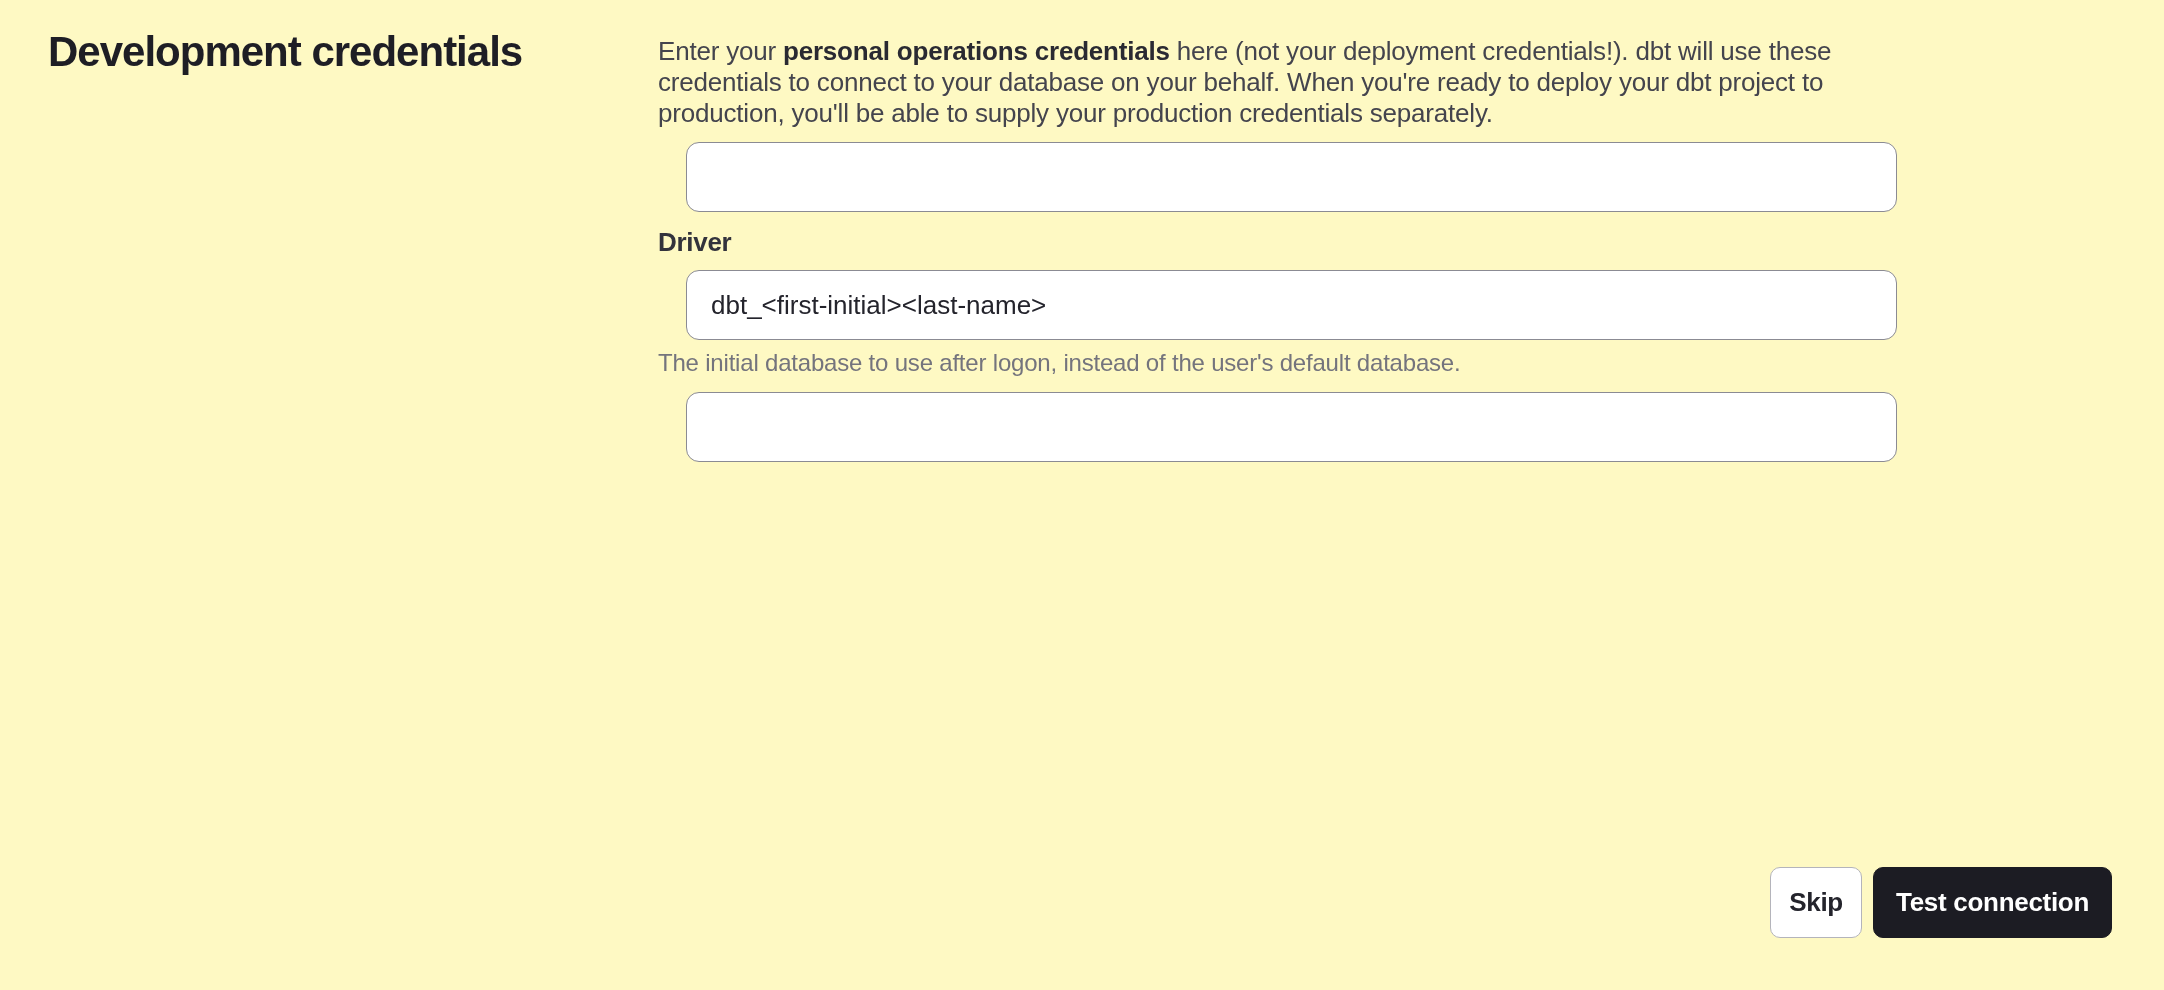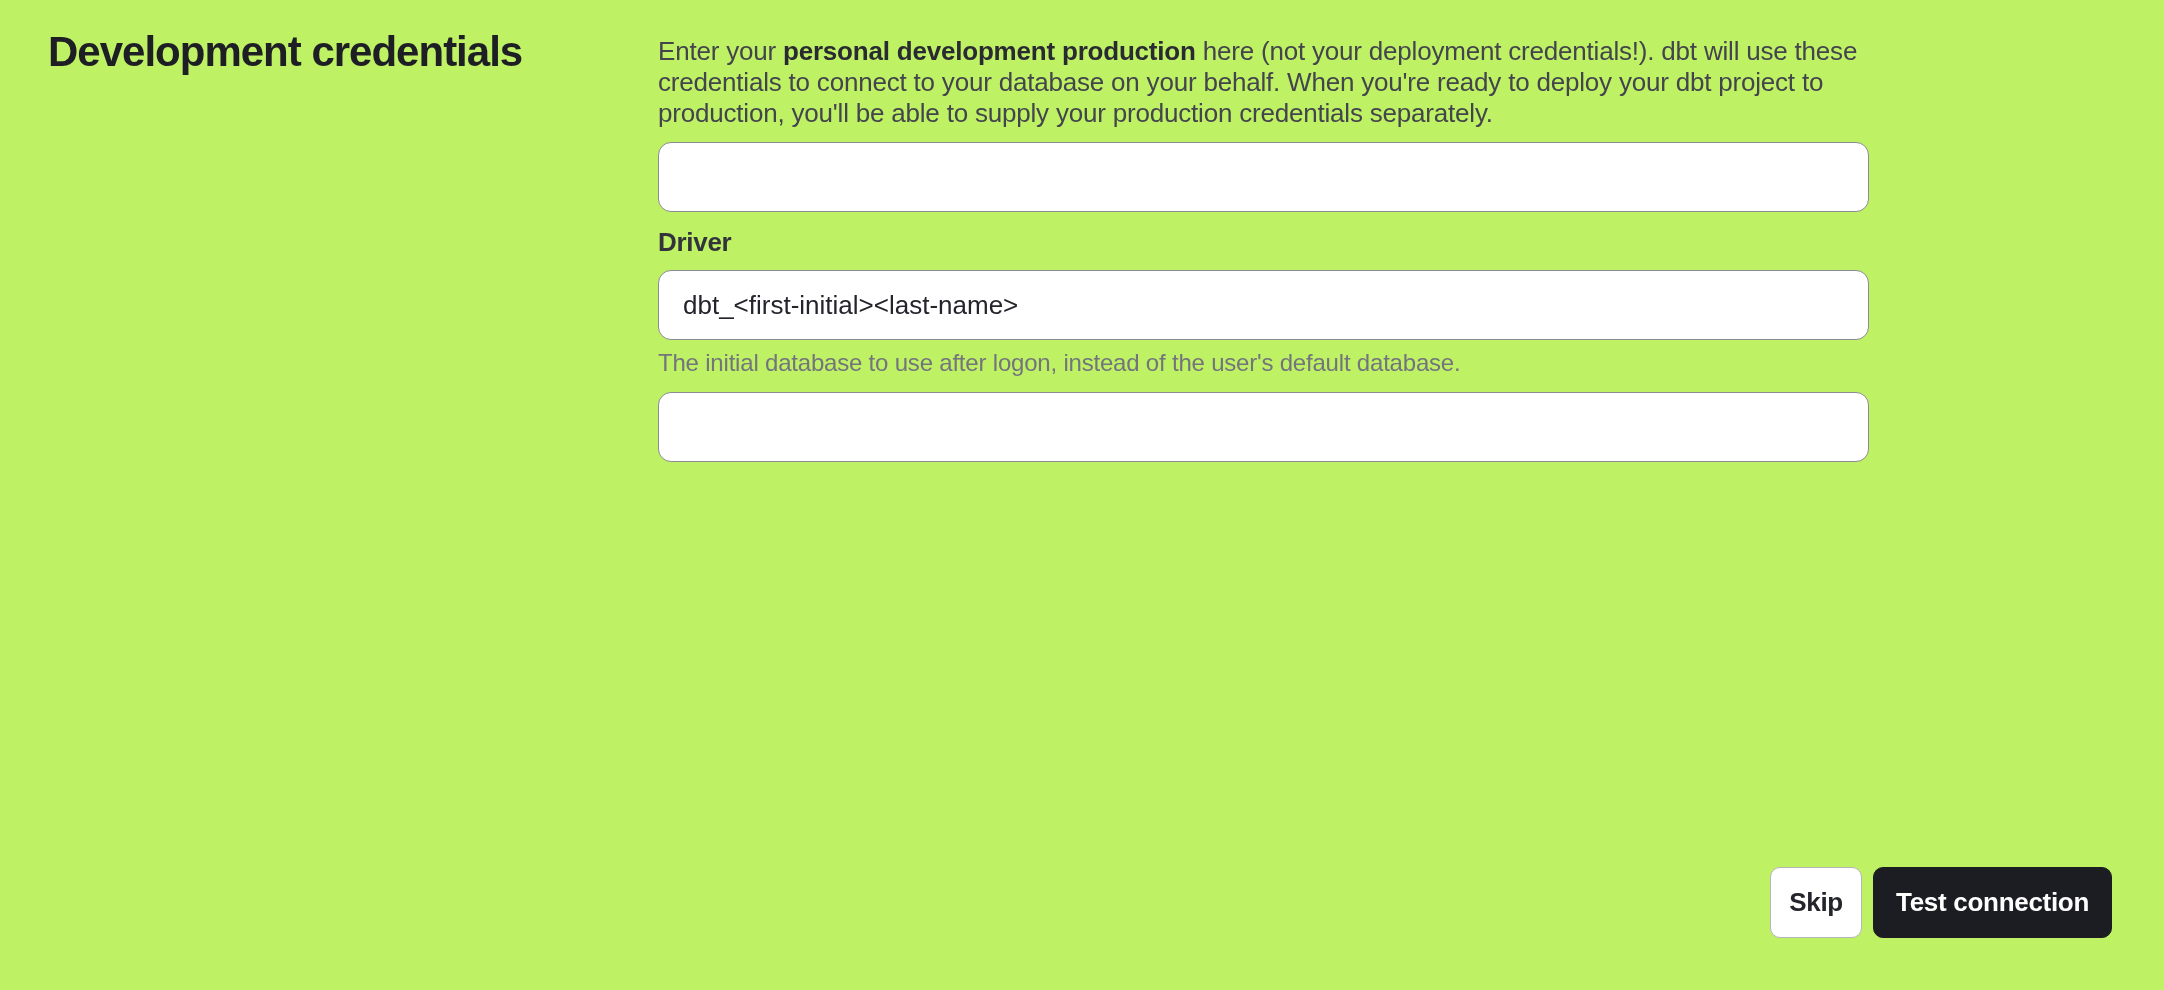--- a/index.html
+++ b/index.html
@@ -1,19 +1,19 @@
 <!DOCTYPE html>
 <html><head>
 <meta charset="utf-8">
 <style>
   * { margin: 0; padding: 0; box-sizing: border-box; }
   html, body { width: 2164px; height: 990px; background: #ffffff; overflow: hidden; }
   body { font-family: "Liberation Sans", sans-serif; color: #24242c; }
 
-  .page { position: relative; width: 2164px; height: 990px; background: #bef264; }
+  .page { position: relative; width: 2164px; height: 990px; background: #fef9c3; }
 
   .page-title {
     position: absolute;
     left: 48px;
     top: 26px;
     font-size: 42px;
     font-weight: 700;
     letter-spacing: -1px;
     color: #1e1e25;
     line-height: 52px;
@@ -61,20 +61,21 @@
     height: 70px;
     margin-top: 13px;
     padding: 0 24px;
     border: 1px solid #8b8b93;
     border-radius: 13px;
     background: #ffffff;
     font-family: "Liberation Sans", sans-serif;
     font-size: 26px;
     color: #24242c;
     outline: none;
+    margin-left: 28px;
   }
 
   .help-text {
     margin-top: 9px;
     font-size: 24px;
     line-height: 28px;
     letter-spacing: -0.2px;
     color: #74747d;
   }
 
@@ -115,21 +116,21 @@
 </style>
 </head>
 <body>
 
 <div class="page">
 
   <h1 class="page-title">Development credentials</h1>
 
   <div class="form-col">
 
-    <p class="intro"><span>Enter your </span><b>personal development production</b><span> here (not your deployment credentials!). dbt will use these credentials to connect to your database on your behalf. When you're ready to deploy your dbt project to production, you'll be able to supply your production credentials separately.</span></p>
+    <p class="intro"><span>Enter your </span><b>personal operations credentials</b><span> here (not your deployment credentials!). dbt will use these credentials to connect to your database on your behalf. When you're ready to deploy your dbt project to production, you'll be able to supply your production credentials separately.</span></p>
 
 
     <div class="field">
       <input class="text-input" type="password" value="" style="">
     </div>
 
     <div class="field">
       <div class="label-row">
         <span class="field-label">Driver</span>
       </div>

